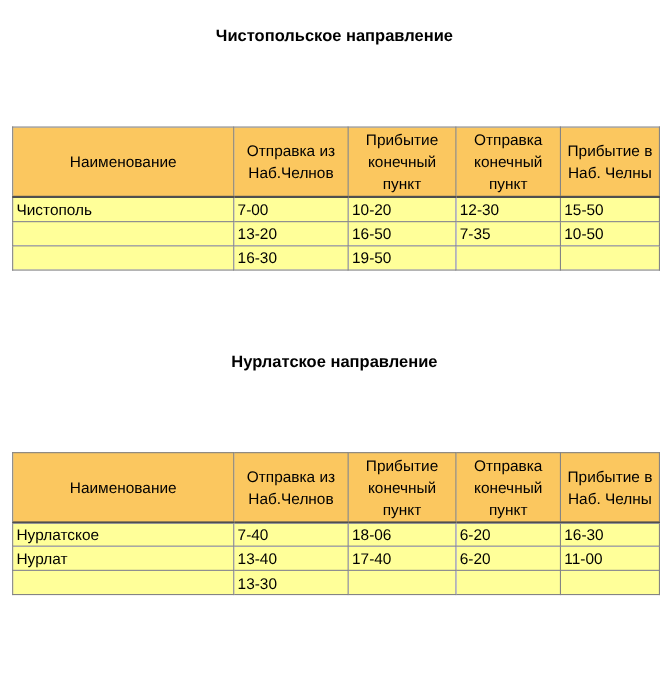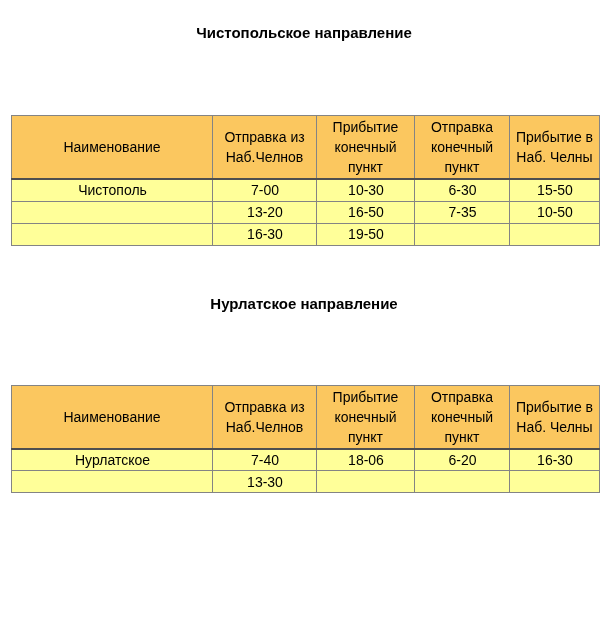--- a/index.html
+++ b/index.html
@@ -27,21 +27,21 @@
   }
   .section-title {
     font-size: 15px;
     line-height: 18px;
     font-weight: bold;
     text-align: center;
     color: var(--text, #000);
     margin: 0 0 73px 0;
   }
   .section-title.second {
-    margin: 49px 0 72px 0;
+    margin: 75px 0 72px 0;
   }
   table.schedule {
     border-collapse: collapse;
     table-layout: fixed;
     width: 588px;
     margin-left: 11px;
     border: 1px solid var(--border-strong, #4f4f4f);
   }
   table.schedule col.c1 { width: 201px; }
   table.schedule col.c2 { width: 104px; }
@@ -57,21 +57,21 @@
     vertical-align: middle;
     height: 61px;
     padding: 1px 3px;
     border: 1px solid var(--border, #848484);
     border-bottom: 2px solid var(--border-strong, #4f4f4f);
   }
   table.schedule td {
     background: var(--row-bg, #FFFF99);
     font-size: 14px;
     line-height: 18px;
-    text-align: center;
+    text-align: left;
     vertical-align: middle;
     height: 22px;
     padding: 1px 2px 1px 3px;
     border: 1px solid var(--border, #848484);
     white-space: nowrap;
     overflow: hidden;
   }
 </style>
 </head>
 <body>
@@ -94,22 +94,22 @@
         <th>Отправка из Наб.Челнов</th>
         <th>Прибытие конечный пункт</th>
         <th>Отправка конечный пункт</th>
         <th>Прибытие в Наб. Челны</th>
       </tr>
     </thead>
     <tbody>
       <tr>
         <td>Чистополь</td>
         <td>7-00</td>
-        <td>10-30</td>
-        <td>6-30</td>
+        <td>10-20</td>
+        <td>12-30</td>
         <td>15-50</td>
       </tr>
       <tr>
         <td></td>
         <td>13-20</td>
         <td>16-50</td>
         <td>7-35</td>
         <td>10-50</td>
       </tr>
       <tr>
@@ -143,20 +143,27 @@
     </thead>
     <tbody>
       <tr>
         <td>Нурлатское</td>
         <td>7-40</td>
         <td>18-06</td>
         <td>6-20</td>
         <td>16-30</td>
       </tr>
       <tr>
+        <td>Нурлат</td>
+        <td>13-40</td>
+        <td>17-40</td>
+        <td>6-20</td>
+        <td>11-00</td>
+      </tr>
+      <tr>
         <td></td>
         <td>13-30</td>
         <td></td>
         <td></td>
         <td></td>
       </tr>
     </tbody>
   </table>
 
 </div>

